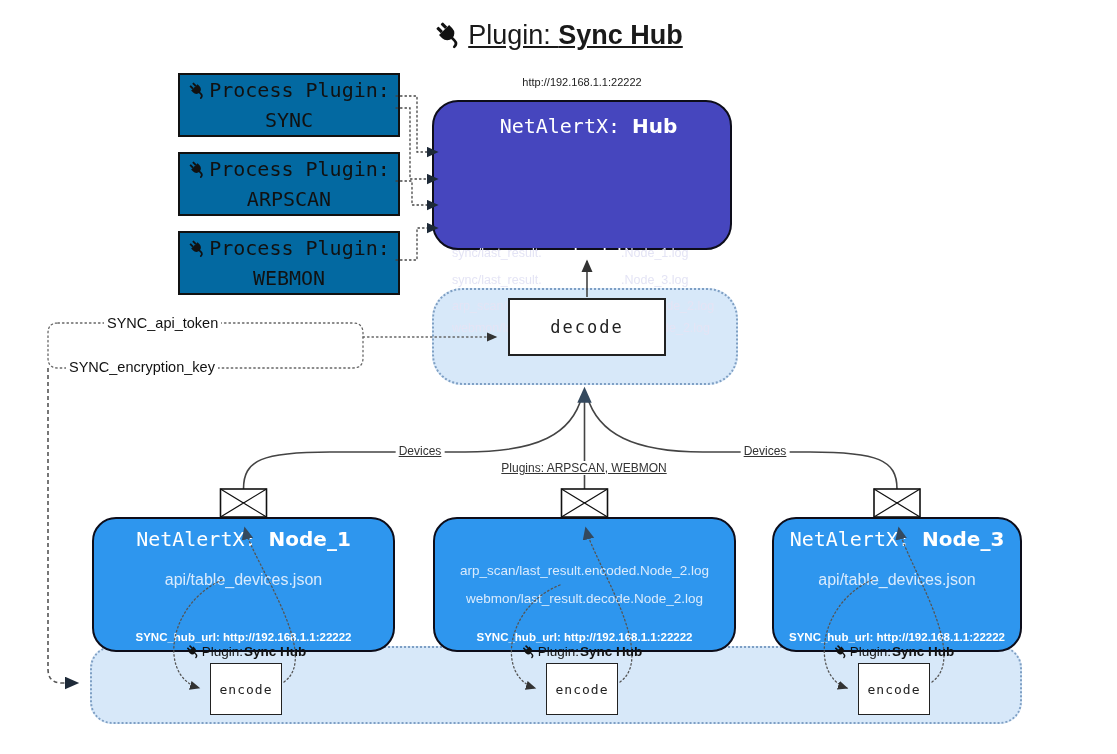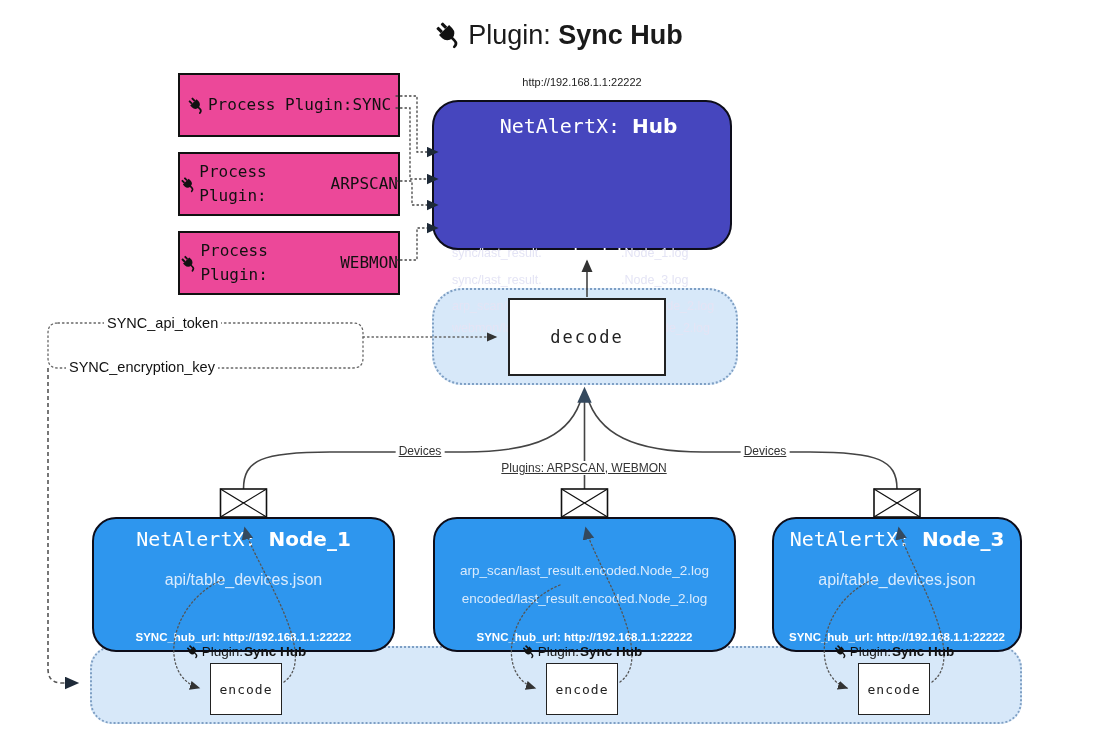--- a/index.html
+++ b/index.html
@@ -2,48 +2,48 @@
 <html style="--hub_fill: #4646be; --node_fill: #2e96ee; --panel_fill: #d7e8f9; --panel_border: #7e9fc4; --arrow_dark: #34495e; --line: #444444;"><head>
 <meta charset="utf-8">
 <style>
   html,body{margin:0;padding:0;background:#fff;}
   #stage{position:relative;width:1117px;height:754px;background:#fff;
          font-family:"Liberation Sans","DejaVu Sans",sans-serif;overflow:hidden;}
   .abs{position:absolute;}
   svg.overlay{position:absolute;left:0;top:0;width:1117px;height:754px;pointer-events:none;z-index:6;}
 
   
-  .title{left:0;right:0;top:20px;text-align:center;font-size:27px;color:#1a1a1a;z-index:2;}
+  .title{left:0;right:0;top:20px;text-align:center;font-size:27px;color:#1a1a1a;z-index:2;text-decoration:underline;}
   .title .plug{width:30px;height:30px;vertical-align:-6px;margin-right:4px;}
   .title b{font-weight:700;}
 
   
-  .pbox{left:178px;width:218px;height:60px;background:#ec4899;border:2px solid #111;
-        font-family:"DejaVu Sans Mono","Liberation Mono",monospace;font-size:16px;color:#111;
-        display:flex;flex-direction:row;align-items:center;justify-content:center;line-height:1.5;z-index:2;}
+  .pbox{left:178px;width:218px;height:60px;background:#0369a1;border:2px solid #111;
+        font-family:"DejaVu Sans Mono","Liberation Mono",monospace;font-size:20px;color:#111;
+        display:flex;flex-direction:column;align-items:center;justify-content:center;line-height:1.5;z-index:2;}
   .pbox .l1{display:flex;align-items:center;gap:2px;}
   .pbox .plug{width:19px;height:19px;}
 
   
   .hub-url{left:432px;width:300px;top:76px;text-align:center;font-size:11px;color:#222;z-index:2;}
   .hub{left:432px;top:100px;width:300px;height:150px;background:var(--hub_fill,#4646be);
        border:2px solid #0d0d1a;border-radius:26px;z-index:2;box-sizing:border-box;}
   .hub-title{position:absolute;left:13px;right:0;top:12px;text-align:center;color:#fff;font-size:20px;
        font-family:"DejaVu Sans Mono","Liberation Mono",monospace;}
   .hub-title b{font-family:"DejaVu Sans","Liberation Sans",sans-serif;font-weight:700;font-size:20px;}
   .hub-line{position:absolute;left:18px;right:6px;height:18px;color:#e4e4f5;font-size:12.5px;white-space:nowrap;}
   .hub-line b{color:#fff;font-weight:700;margin-left:28px;}
 
   
   .panel{background:var(--panel_fill,#d7e8f9);border:2px dotted var(--panel_border,#7e9fc4);box-sizing:border-box;z-index:1;}
   .decode-wrap{left:432px;top:288px;width:306px;height:97px;border-radius:30px;}
   .iobox{background:#fff;border:2px solid #222;box-sizing:border-box;z-index:3;
          font-family:"DejaVu Sans Mono","Liberation Mono",monospace;color:#222;
          display:flex;align-items:center;justify-content:center;}
-  .decode-box{left:508px;top:298px;width:158px;height:78px;font-size:17px;letter-spacing:2px;text-align:center;}
+  .decode-box{left:508px;top:298px;width:158px;height:58px;font-size:17px;letter-spacing:2px;text-align:center;}
 
   
   .linelabel{background:#fff;padding:0 3px;font-size:14.5px;color:#111;white-space:nowrap;z-index:7;}
   .edgelabel{background:#fff;padding:0 3px;font-size:12px;color:#333;white-space:nowrap;z-index:7;text-decoration:underline;}
 
   
   .node{top:517px;height:135px;background:var(--node_fill,#2e96ee);border:2px solid #0d0d1a;
         border-radius:24px;box-sizing:border-box;z-index:2;color:#fff;}
   .node-title{position:absolute;left:0;right:0;top:8px;text-align:center;font-size:20px;color:#fff;
         font-family:"DejaVu Sans Mono","Liberation Mono",monospace;white-space:nowrap;}
@@ -136,21 +136,21 @@
   <div class="abs edgelabel" style="left:765px;top:444px;transform:translateX(-50%);">Devices</div>
   <div class="abs edgelabel" style="left:584px;top:461px;transform:translateX(-50%);">Plugins: ARPSCAN, WEBMON</div>
 
   <div class="abs node" style="left:92px;width:303px;">
     <div class="node-title"><span>NetAlertX: </span><b>Node_1</b></div>
     <div class="node-line" style="top:52px;font-size:16px;">api/table_devices.json</div>
     <div class="node-url">SYNC_hub_url: http://192.168.1.1:22222</div>
   </div>
   <div class="abs node" style="left:433px;width:303px;">
     <div class="node-line" style="top:44px;">arp_scan/last_result.encoded.Node_2.log</div>
-    <div class="node-line" style="top:72px;">encoded/last_result.encoded.Node_2.log</div>
+    <div class="node-line" style="top:72px;">webmon/last_result.decode.Node_2.log</div>
     <div class="node-url">SYNC_hub_url: http://192.168.1.1:22222</div>
   </div>
   <div class="abs node" style="left:772px;width:250px;">
     <div class="node-title"><span>NetAlertX: </span><b>Node_3</b></div>
     <div class="node-line" style="top:52px;font-size:16px;">api/table_devices.json</div>
     <div class="node-url">SYNC_hub_url: http://192.168.1.1:22222</div>
   </div>
 
   <div class="abs panel band"></div>
 

